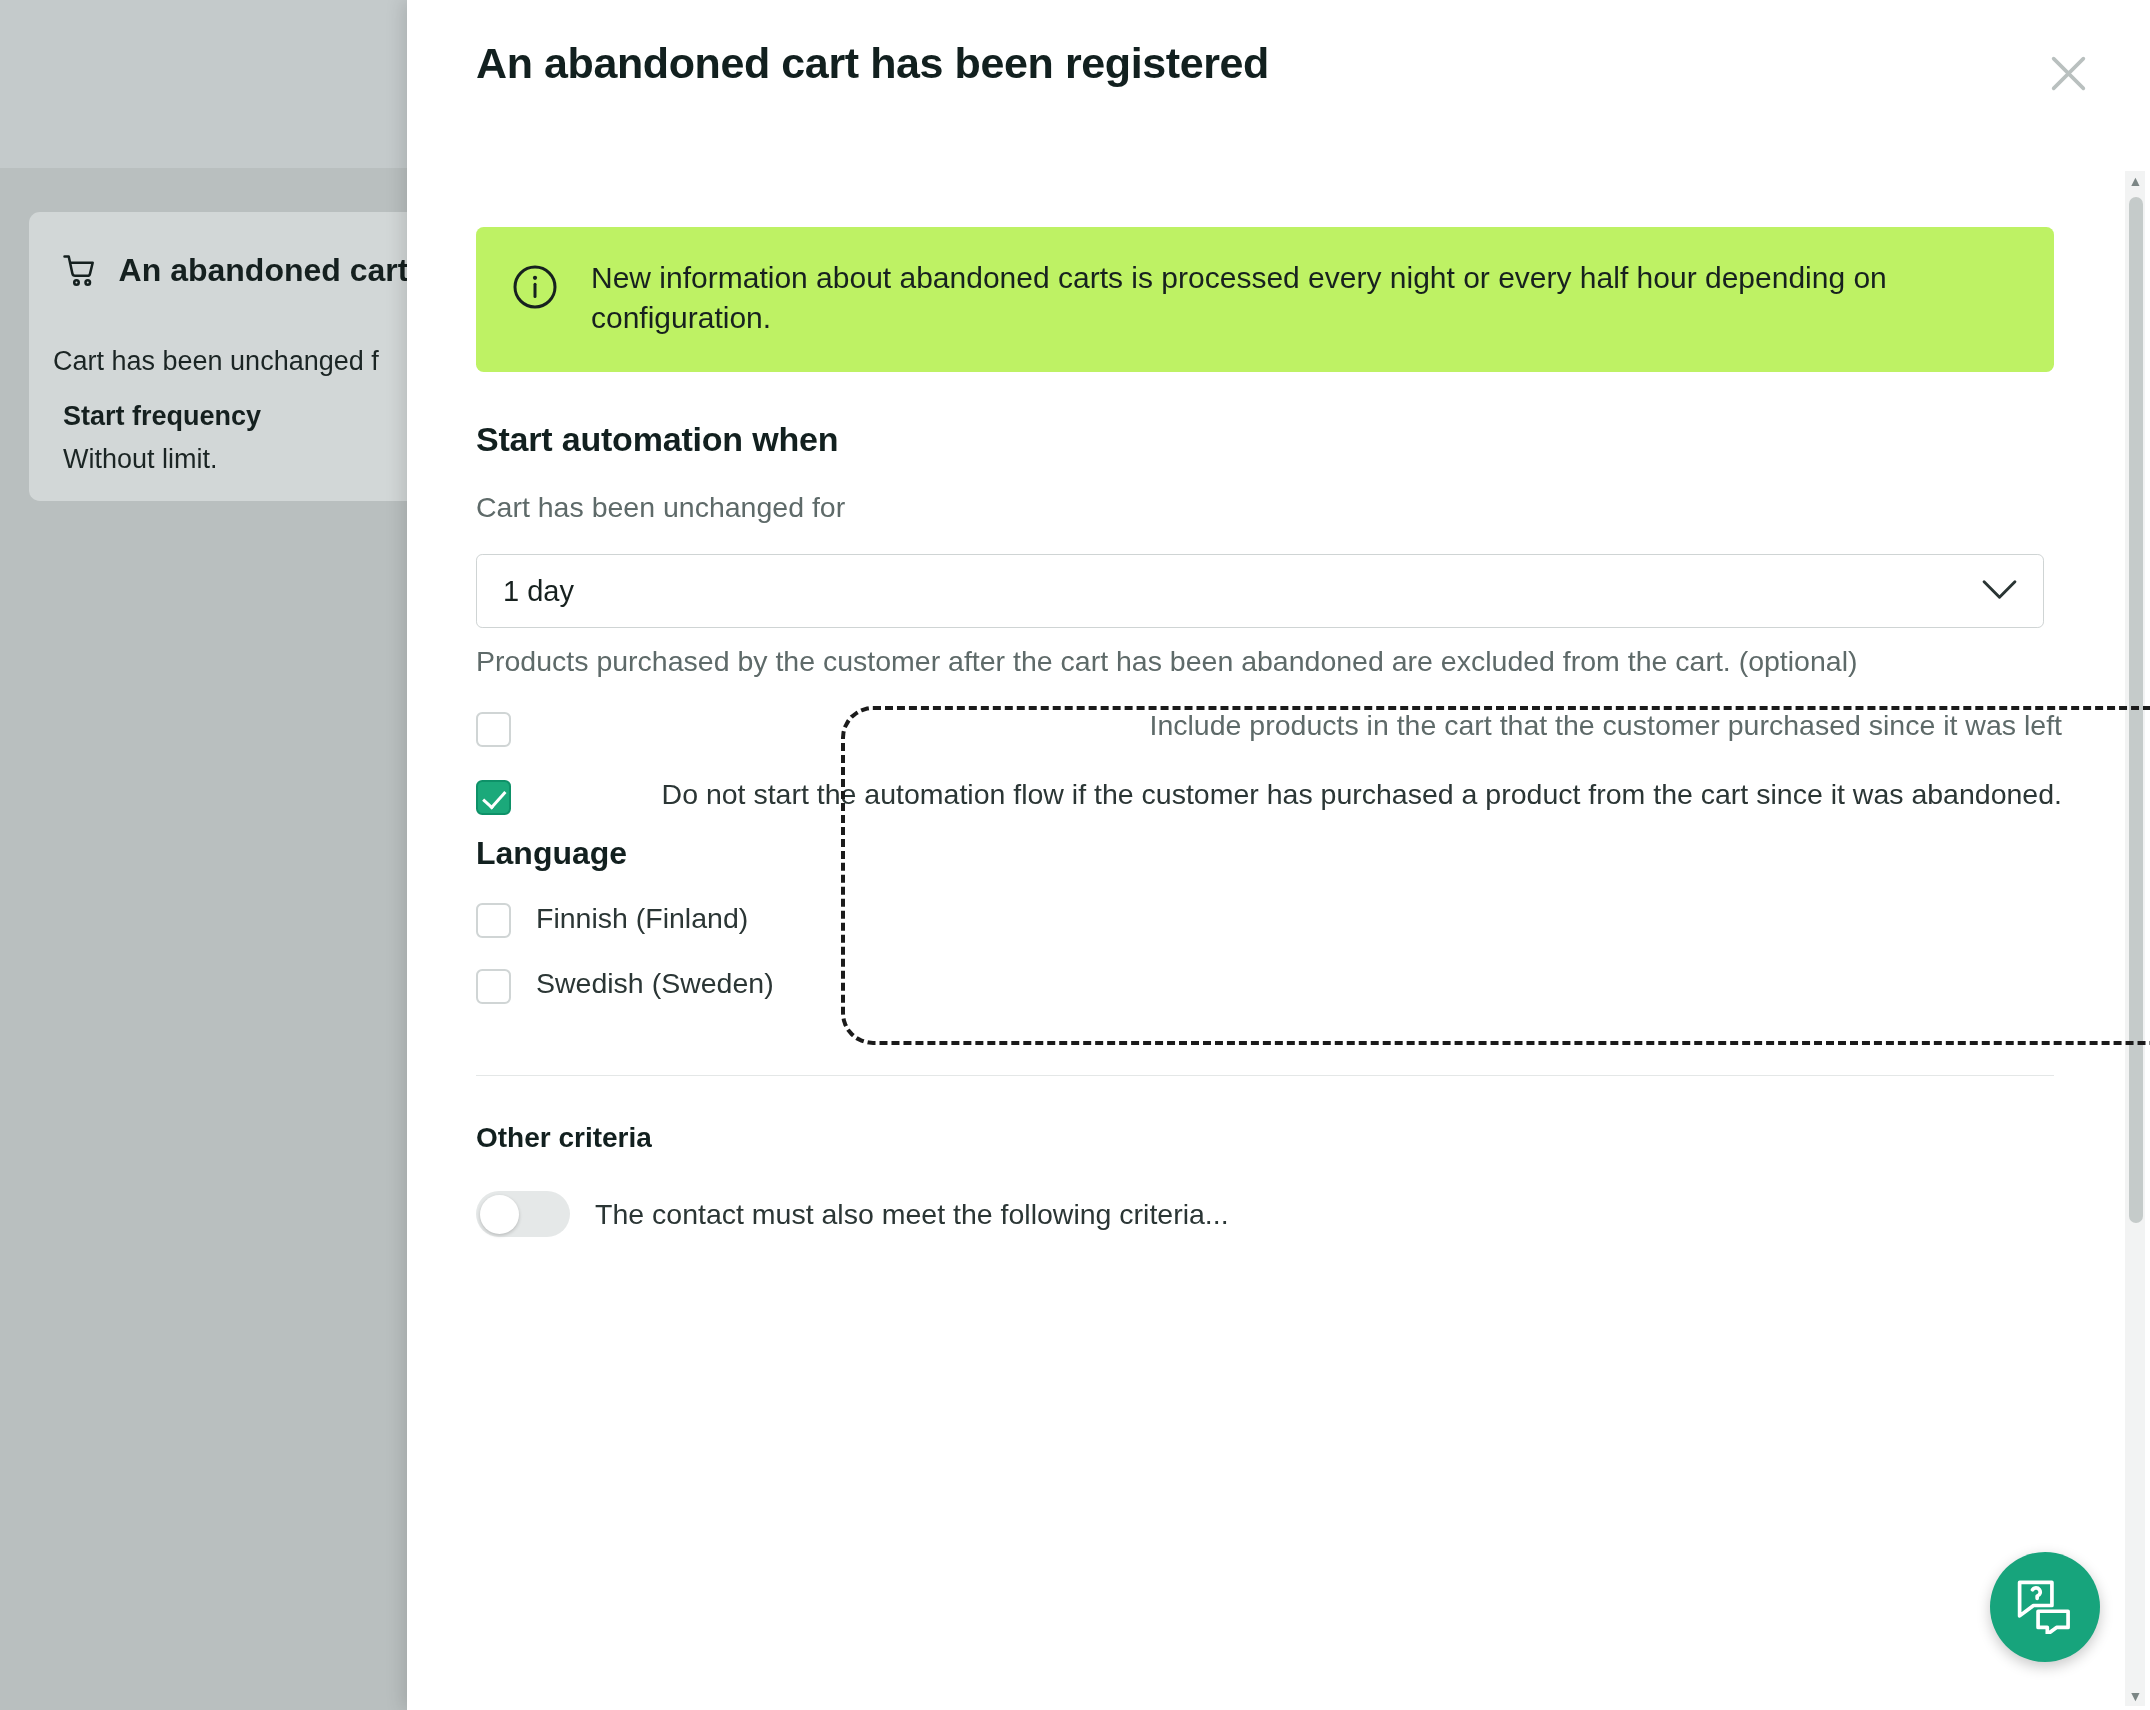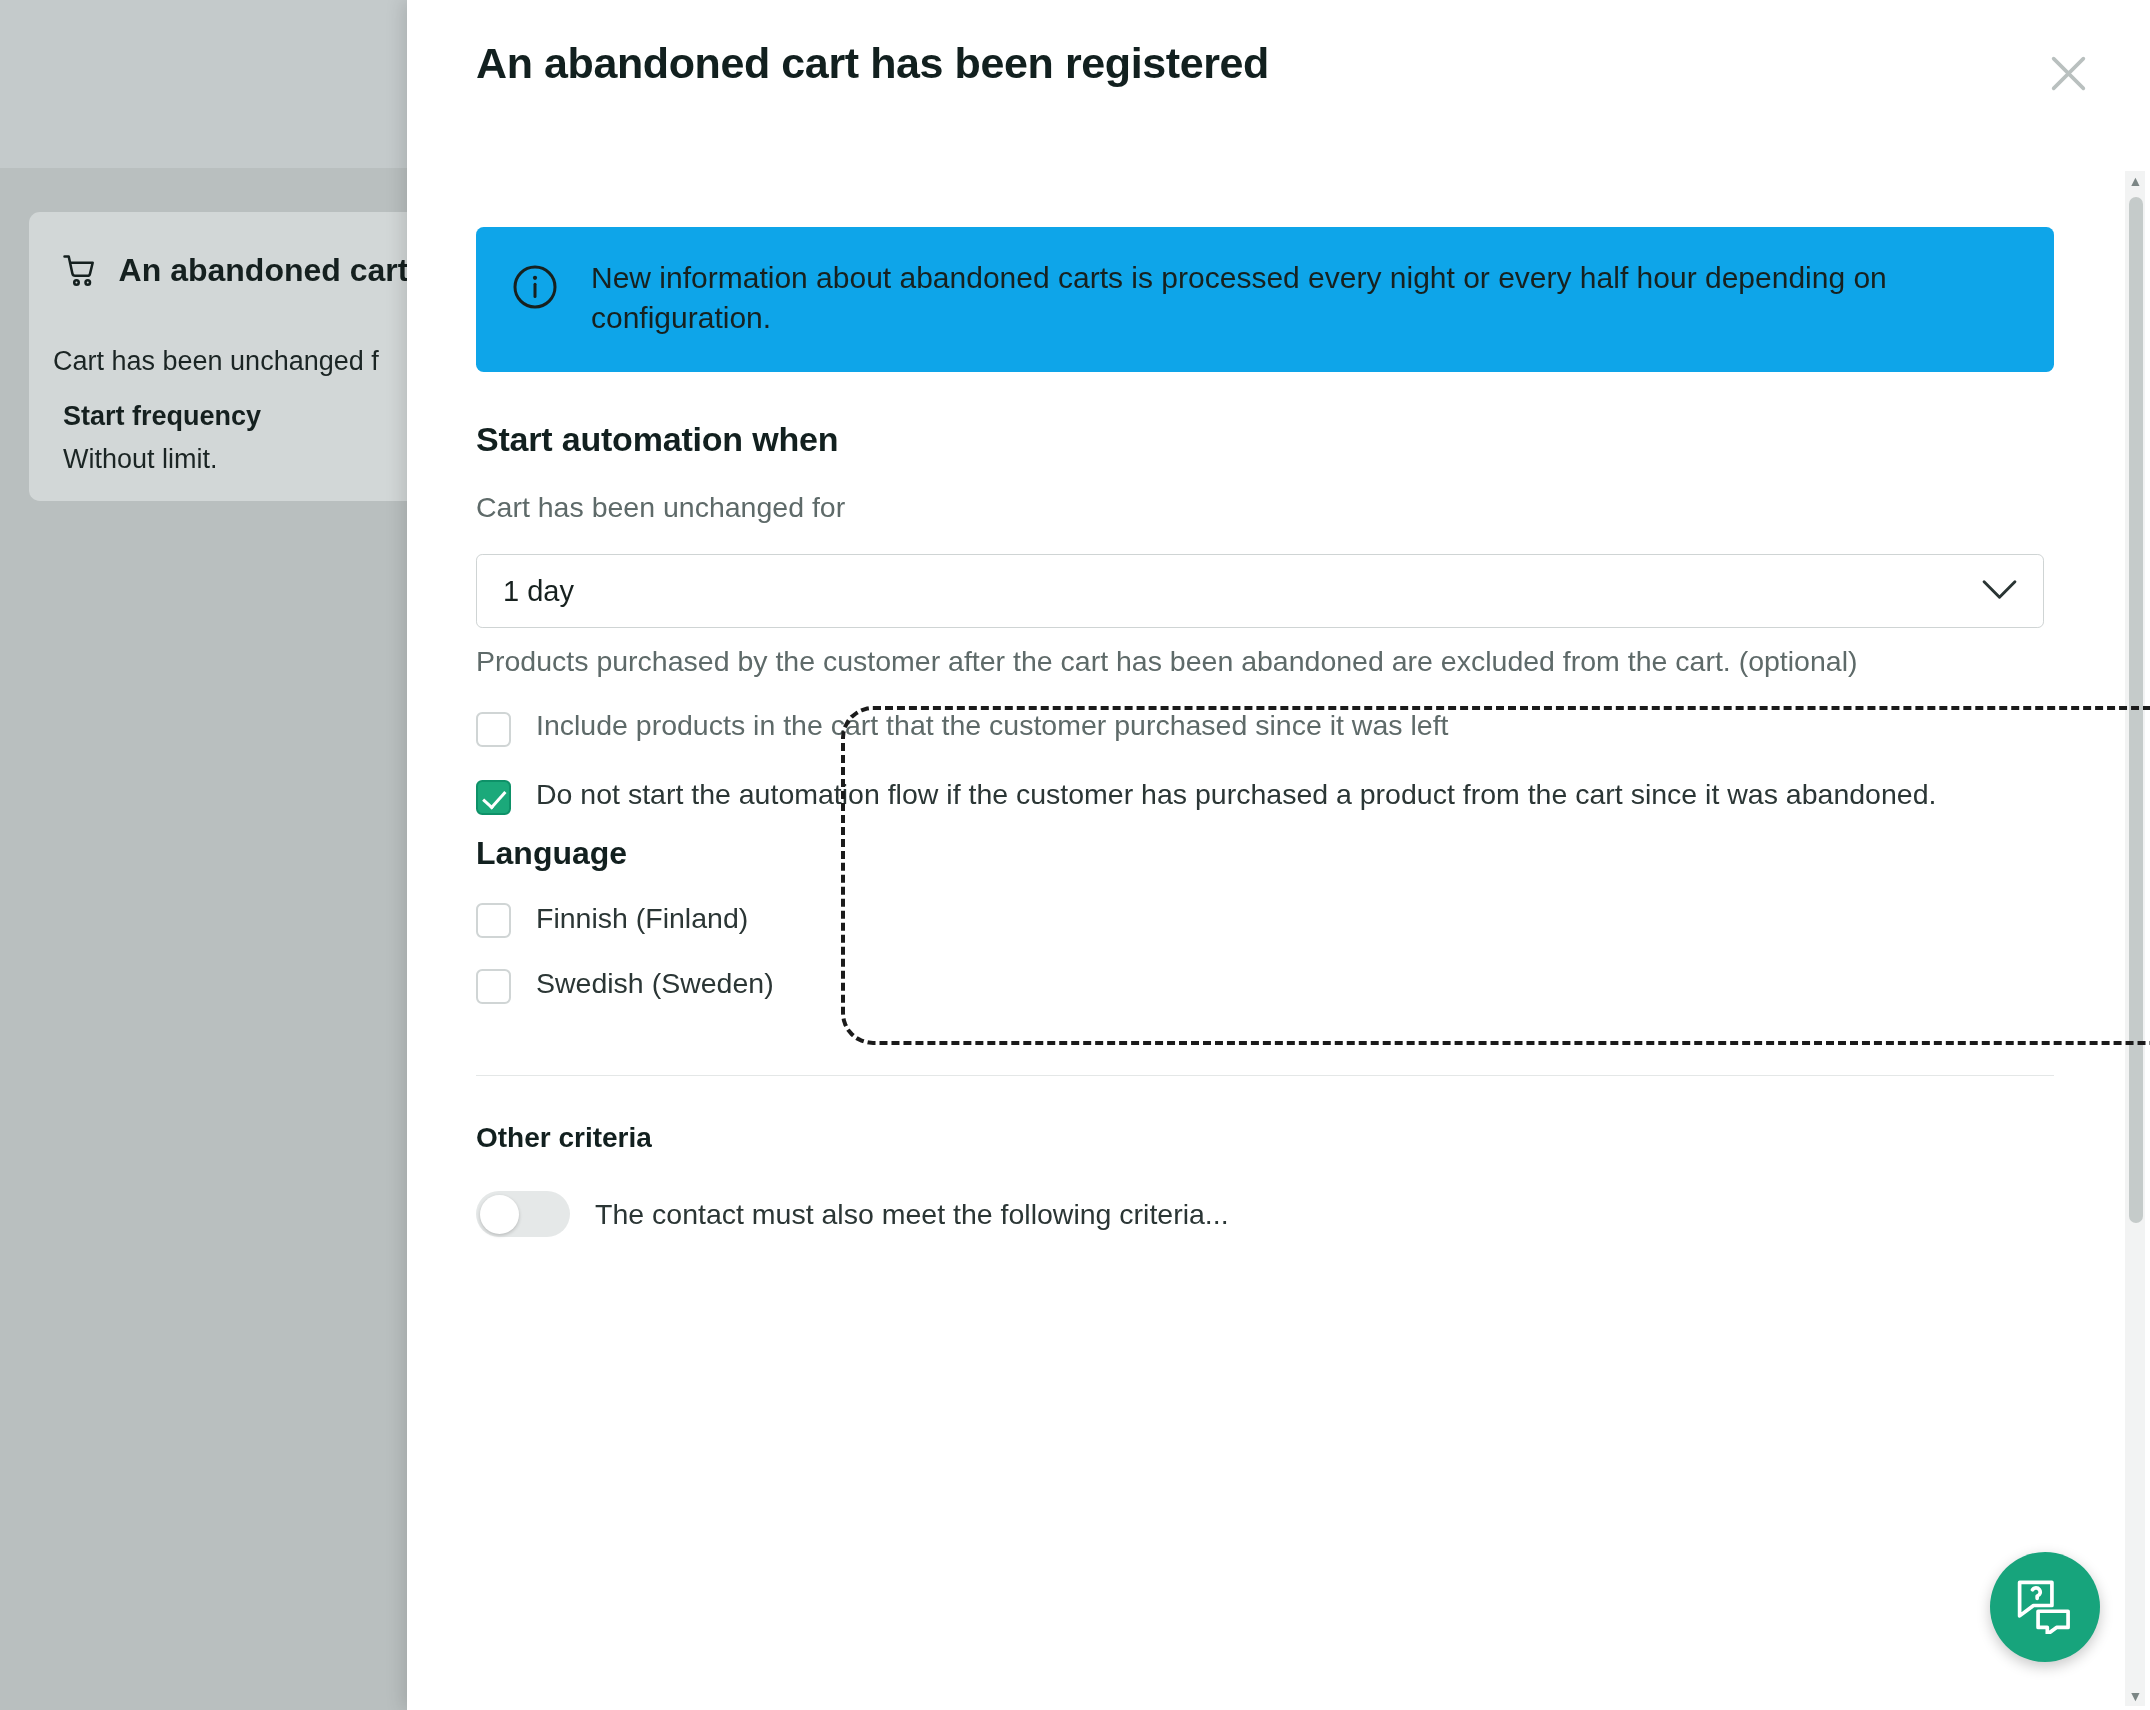--- a/index.html
+++ b/index.html
@@ -109,21 +109,21 @@
     height: 1542px;
     overflow: hidden;
     padding-left: 69px;
     padding-right: 69px;
   }
 
   
   .info-banner {
     margin-top: 59px;
     width: 1578px;
-    background: #0ea5e9;
+    background: #bef264;
     border-radius: 7.7px;
     display: flex;
     align-items: flex-start;
     gap: 32px;
     padding: 31px 35px 35px 35px;
   }
   .info-icon { flex: 0 0 auto; margin-top: 4.6px; }
   .info-text {
     font-size: 30px;
     line-height: 1.32;
@@ -192,20 +192,21 @@
     margin-top: 17px;
     font-size: 28.5px;
     color: #5e6a69;
   }
 
   .check-row {
     display: flex;
     align-items: flex-start;
     gap: 25px;
     margin-top: 29px;
+    justify-content: space-between;
   }
   .checkbox {
     flex: 0 0 auto;
     width: 35px; height: 35px;
     border: 2.3px solid #d0d5d5;
     border-radius: 6.2px;
     background: #ffffff;
     margin-top: 4.6px;
     cursor: pointer;
   }

